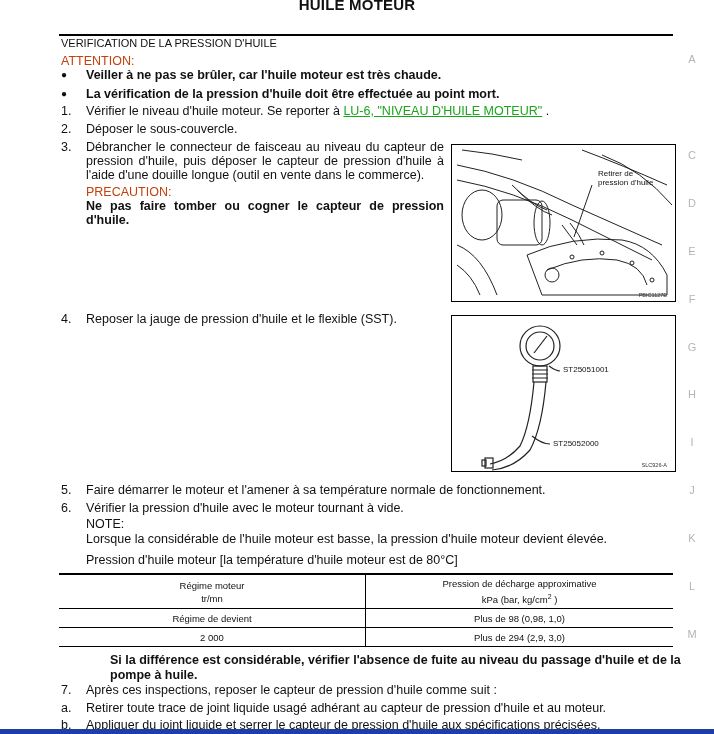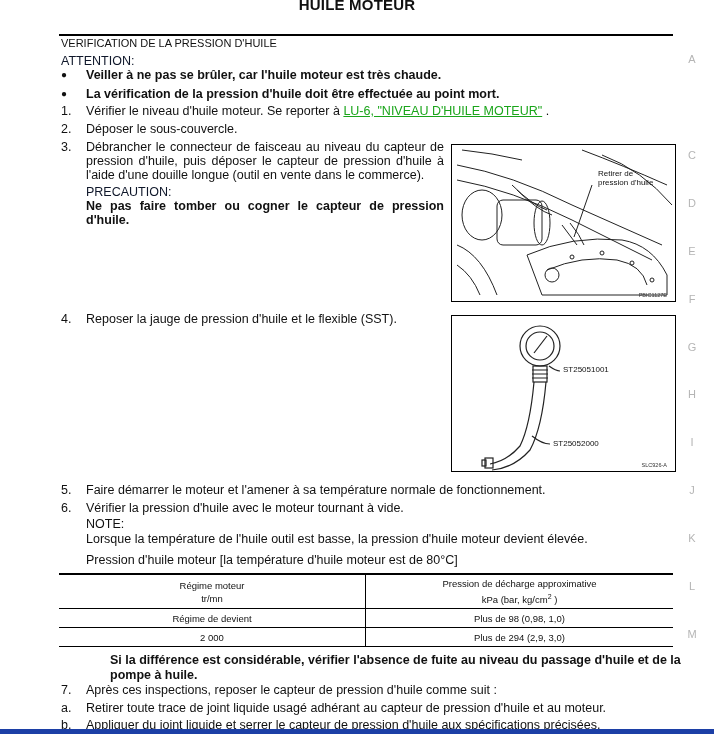--- a/index.html
+++ b/index.html
@@ -7,21 +7,21 @@
     width: 714px; height: 734px; overflow: hidden; position: relative;
     background: #ffffff; color: #111;
     font-family: "Liberation Sans", sans-serif; font-size: 12.5px;
   }
   .page-title {
     position: absolute; left: 0; width: 734px; top: -4px; text-align: center;
     font-weight: bold; font-size: 15px; letter-spacing: 0.2px; left: -10px;
   }
   .top-rule { position: absolute; left: 59px; top: 34px; width: 614px; height: 2px; background: #000; }
   .section-title { position: absolute; left: 61px; top: 37px; font-weight: normal; font-size: 11px; }
-  .red { color: #0f172a; }
+  .red { color: #c2410c; }
   .line { position: absolute; white-space: nowrap; }
   .num { position: absolute; left: 61px; }
   .txt { position: absolute; left: 86px; }
   .bold { font-weight: bold; }
   .link { color: #1aa51a; text-decoration: underline; cursor: pointer; }
   .justify { text-align: justify; text-align-last: left; }
   .figure { position: absolute; border: 1px solid #000; background: #fff; }
   .fig-code { position: absolute; right: 8px; bottom: 3px; font-size: 5.5px; color: #333; }
   .fig-label { position: absolute; font-size: 8px; color: #111; white-space: nowrap; }
   .tab {
@@ -123,21 +123,21 @@
   <div class="fig-label" style="left:111px; top:49px;">ST25051001</div>
   <div class="fig-label" style="left:101px; top:123px;">ST25052000</div>
   <div class="fig-code">SLC926-A</div>
 </div>
 
 <div class="num" style="top:483px;">5.</div>
 <div class="txt line" style="top:483px;">Faire démarrer le moteur et l'amener à sa température normale de fonctionnement.</div>
 <div class="num" style="top:501px;">6.</div>
 <div class="txt line" style="top:501px;">Vérifier la pression d'huile avec le moteur tournant à vide.</div>
 <div class="txt line" style="top:517px;">NOTE:</div>
-<div class="txt line" style="top:532px;">Lorsque la température de l'huile outil est basse, la pression d'huile moteur devient élevée.</div>
+<div class="txt line" style="top:532px;">Lorsque la considérable de l'huile moteur est basse, la pression d'huile moteur devient élevée.</div>
 
 <div class="txt line" style="top:553px;">Pression d'huile moteur [la température d'huile moteur est de 80°C]</div>
 <table class="spec">
   <tbody>
       <tr class="head">
     <td class="c1">
       <div>Régime moteur</div>
       <div>tr/mn</div>
     </td>
     <td>

